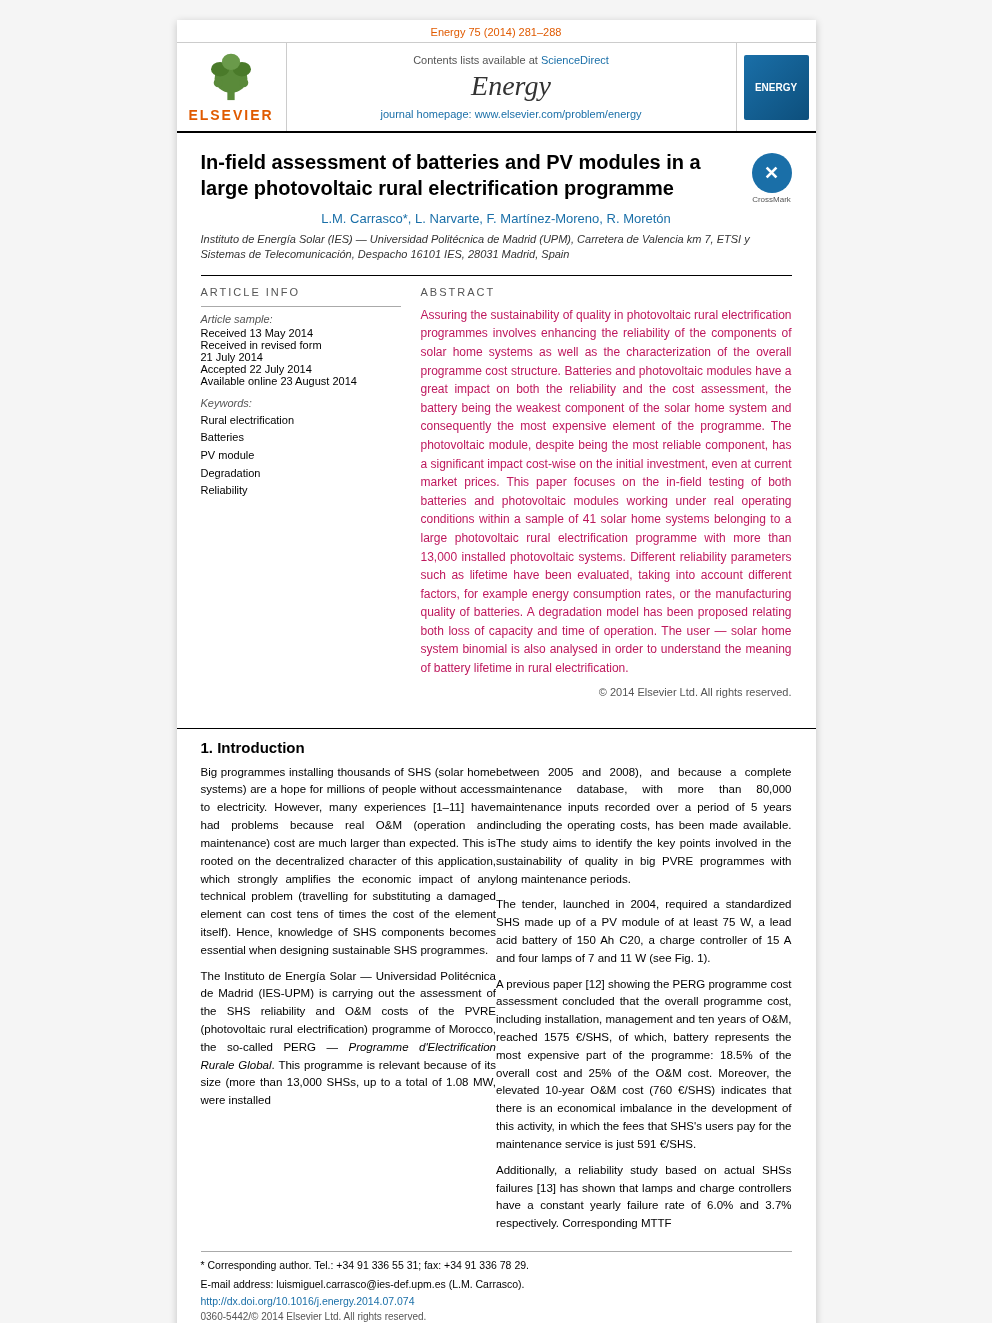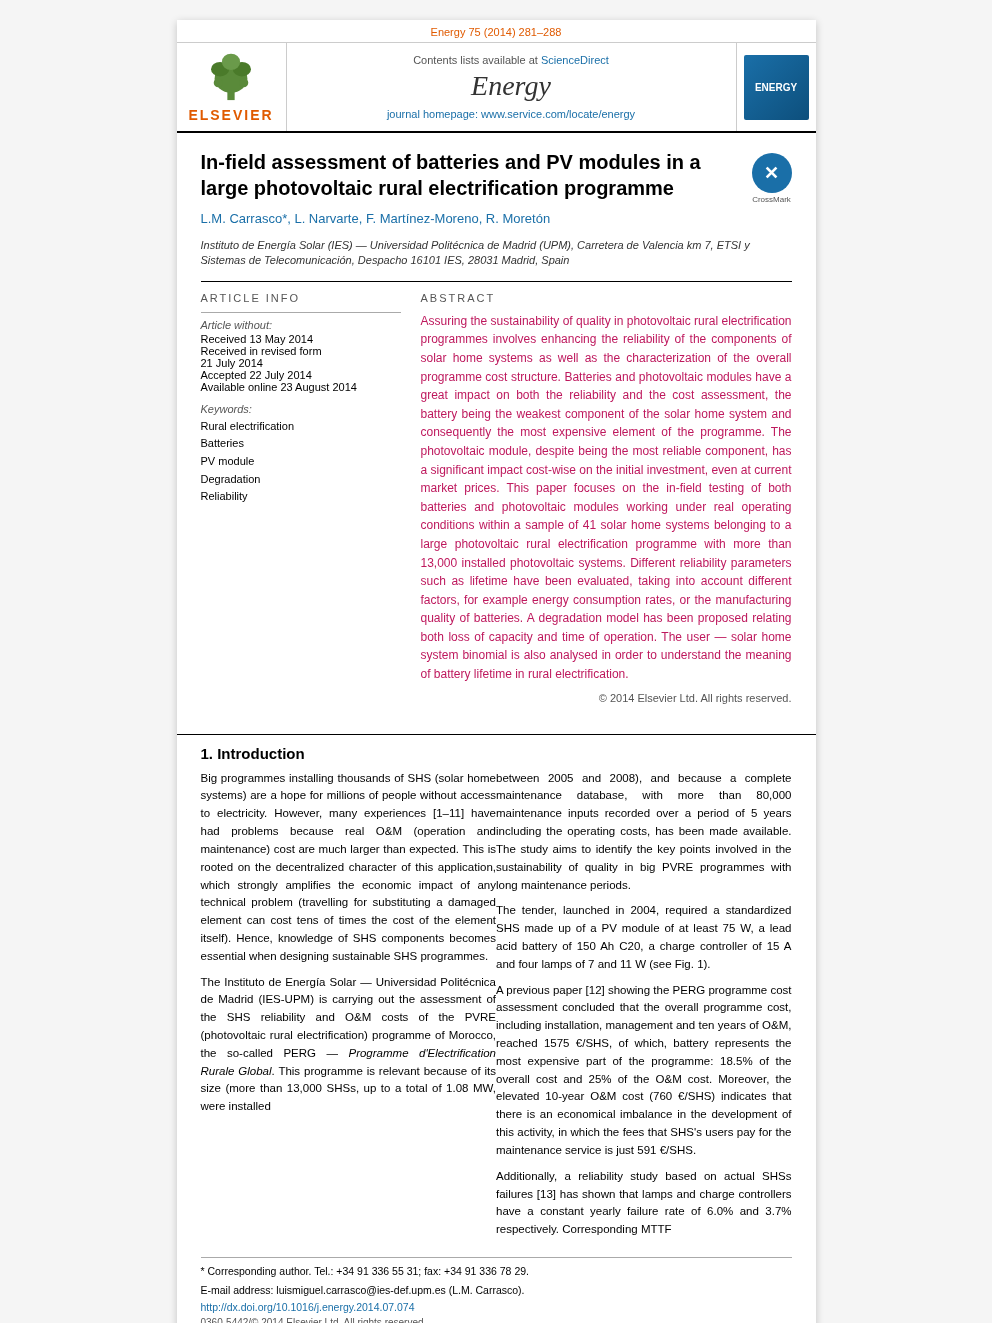--- a/index.html
+++ b/index.html
@@ -134,23 +134,24 @@
       display: flex;
       align-items: center;
       justify-content: center;
       color: white;
       font-size: 18px;
       font-weight: bold;
       font-family: Arial;
     }
     .authors {
       font-size: 13px;
-      margin-bottom: 12px;
+      margin-bottom: 6px;
       color: #1a6fa8;
       font-family: Arial, sans-serif;
+      text-align: center;
     }
     .affiliation {
       font-size: 11px;
       color: #333;
       font-style: italic;
       margin-bottom: 12px;
       font-family: Arial, sans-serif;
       line-height: 1.4;
     }
     
@@ -301,21 +302,21 @@
         </svg>
         <div class="elsevier-text">ELSEVIER</div>
       </div>
     </div>
     <div class="journal-header-center">
       <div class="sciencedirect-line">
         <span>Contents lists available at</span>
         <span class="sciencedirect-link">ScienceDirect</span>
       </div>
       <div class="journal-title-big">Energy</div>
-      <div class="journal-homepage">journal homepage: www.service.com/locate/energy</div>
+      <div class="journal-homepage">journal homepage: www.elsevier.com/problem/energy</div>
     </div>
     <div class="journal-header-right">
       <div class="journal-logo-img">
         <span>ENERGY</span>
       </div>
     </div>
   </div>
 
   <div class="article-content">
 
@@ -331,21 +332,21 @@
       <span>L.M. Carrasco*, L. Narvarte, F. Martínez-Moreno, R. Moretón</span>
     </div>
     <div class="affiliation">Instituto de Energía Solar (IES) — Universidad Politécnica de Madrid (UPM), Carretera de Valencia km 7, ETSI y Sistemas de Telecomunicación, Despacho 16101 IES, 28031 Madrid, Spain</div>
 
     <div class="two-col">
 
       <div class="col-left">
         <div class="section-label">ARTICLE INFO</div>
         <div class="article-info-block">
           <div class="info-row">
-            <div class="info-label">Article without:</div>
+            <div class="info-label">Article sample:</div>
             <div class="info-value">Received 13 May 2014</div>
             <div class="info-value">Received in revised form</div>
             <div class="info-value">21 July 2014</div>
             <div class="info-value">Accepted 22 July 2014</div>
             <div class="info-value">Available online 23 August 2014</div>
           </div>
           <div class="keywords-block">
             <div class="keywords-title">Keywords:</div>
             <div id="keywords-list">
                 <div class="keyword-item">Rural electrification</div>

